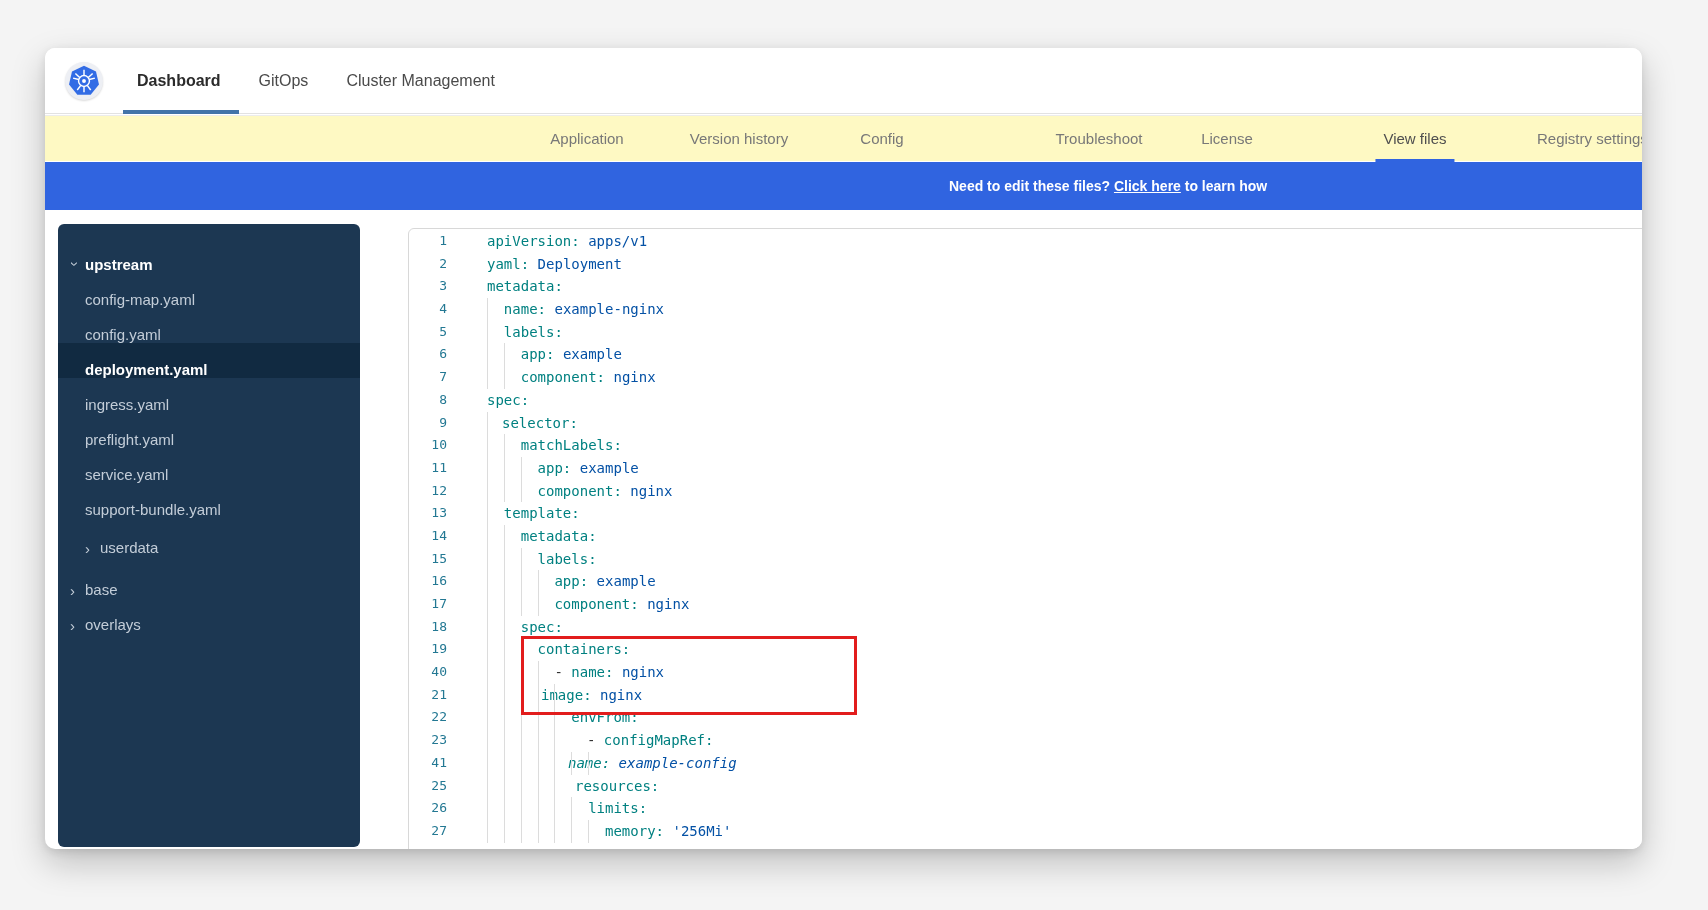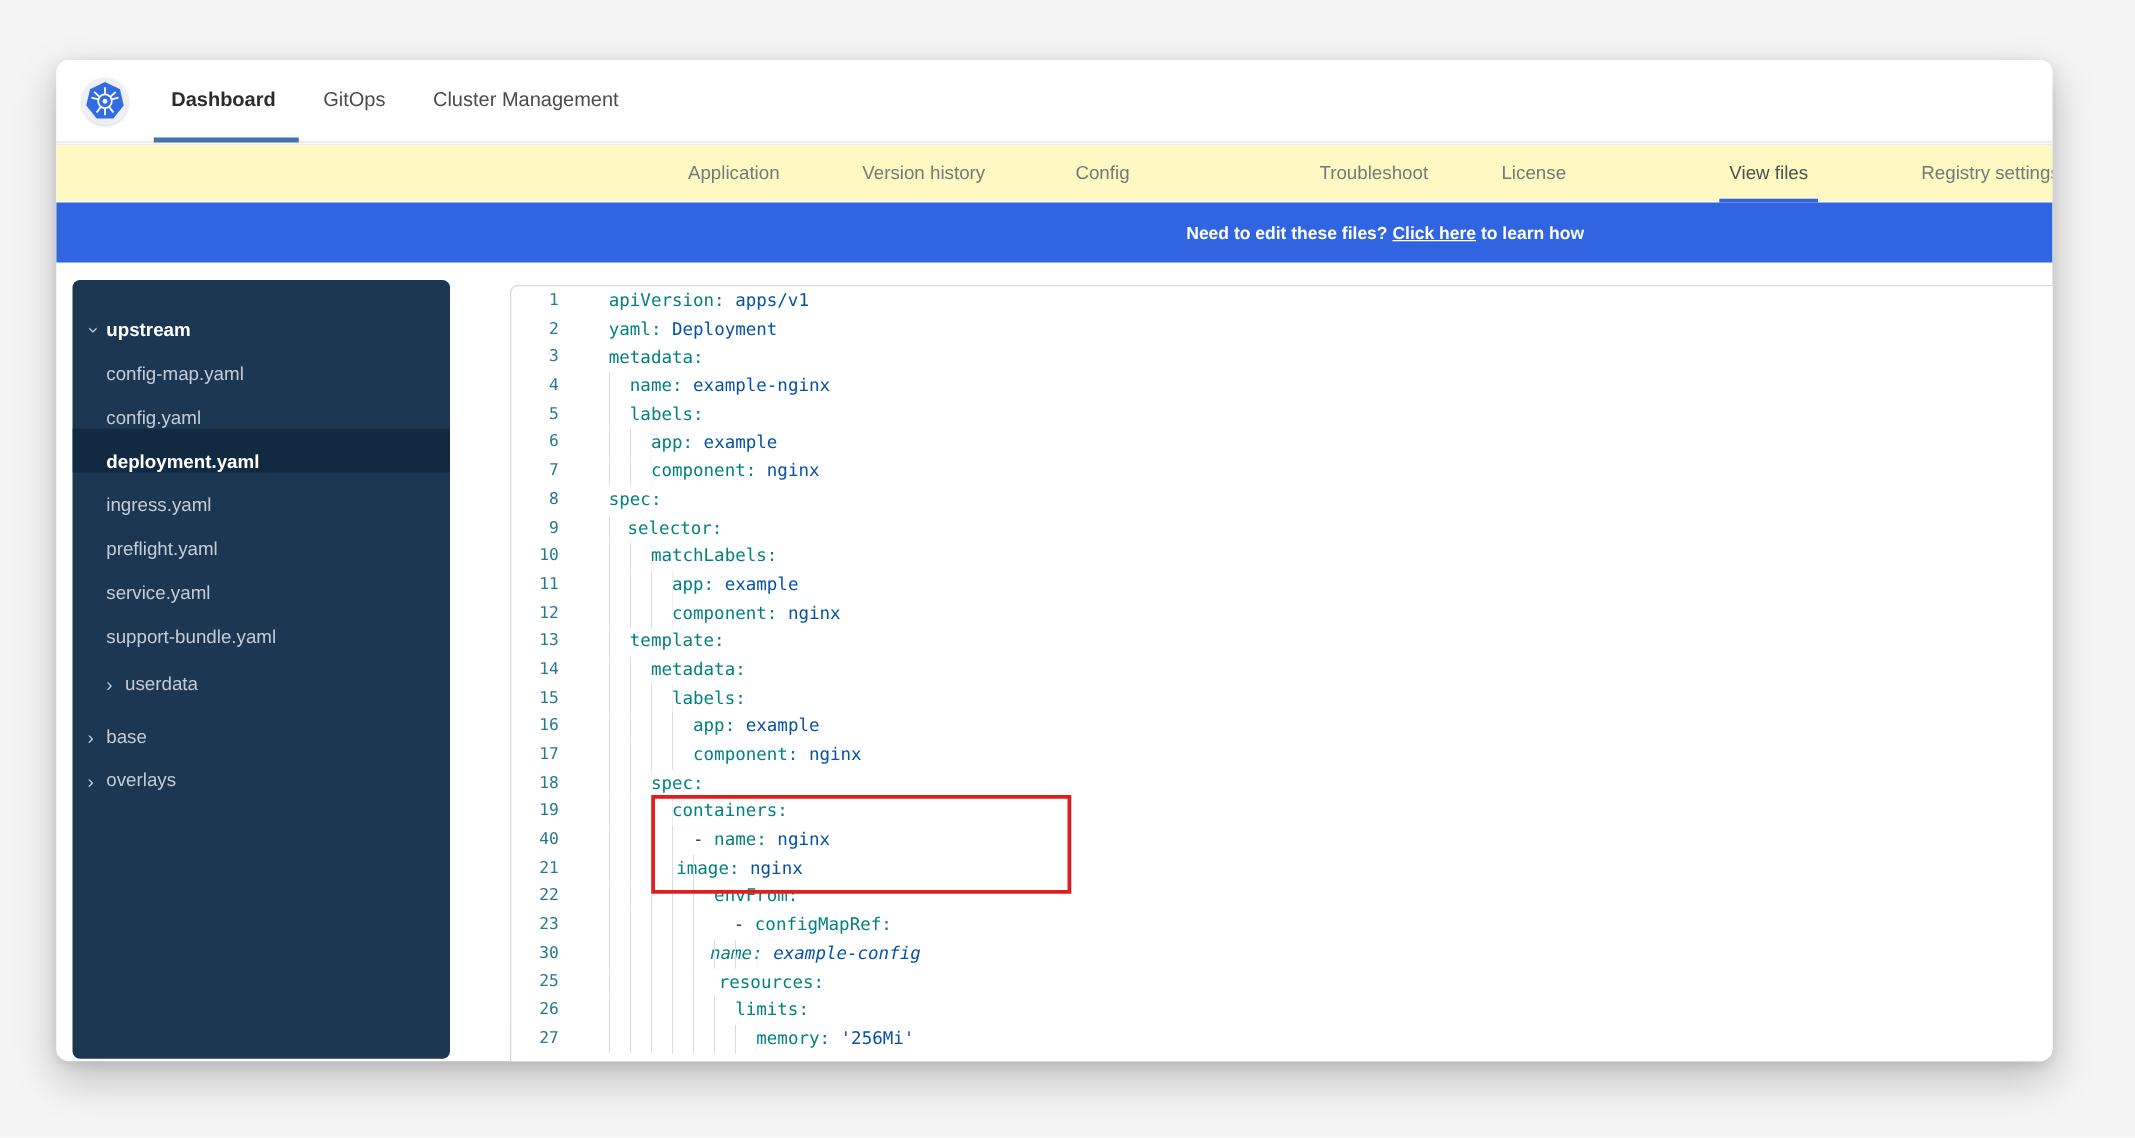--- a/index.html
+++ b/index.html
@@ -171,21 +171,21 @@
       <div class="cl"><span class="ln">14</span><span class="ct"><span class="g" style="width: 33.72px;"></span><span style="padding-left: 33.72px;"><span class="k">metadata:</span></span></span></div>
       <div class="cl"><span class="ln">15</span><span class="ct"><span class="g" style="width: 50.58px;"></span><span style="padding-left: 50.58px;"><span class="k">labels:</span></span></span></div>
       <div class="cl"><span class="ln">16</span><span class="ct"><span class="g" style="width: 67.44px;"></span><span style="padding-left: 67.44px;"><span class="k">app:</span> <span class="v">example</span></span></span></div>
       <div class="cl"><span class="ln">17</span><span class="ct"><span class="g" style="width: 67.44px;"></span><span style="padding-left: 67.44px;"><span class="k">component:</span> <span class="v">nginx</span></span></span></div>
       <div class="cl"><span class="ln">18</span><span class="ct"><span class="g" style="width: 33.72px;"></span><span style="padding-left: 33.72px;"><span class="k">spec:</span></span></span></div>
       <div class="cl"><span class="ln">19</span><span class="ct"><span class="g" style="width: 50.58px;"></span><span style="padding-left: 50.58px;"><span class="k">containers:</span></span></span></div>
       <div class="cl"><span class="ln">40</span><span class="ct"><span class="g" style="width: 67.44px;"></span><span style="padding-left: 67.44px;"><span class="dash">- </span><span class="k">name:</span> <span class="v">nginx</span></span></span></div>
       <div class="cl"><span class="ln">21</span><span class="ct"><span class="g" style="width: 84.3px;"></span><span style="padding-left: 54px;"><span class="k">image:</span> <span class="v">nginx</span></span></span></div>
       <div class="cl"><span class="ln">22</span><span class="ct"><span class="g" style="width: 84.3px;"></span><span style="padding-left: 84.3px;"><span class="k">envFrom:</span></span></span></div>
       <div class="cl"><span class="ln">23</span><span class="ct"><span class="g" style="width: 84.3px;"></span><span style="padding-left: 100px;"><span class="dash">- </span><span class="k">configMapRef:</span></span></span></div>
-      <div class="cl"><span class="ln">30</span><span class="ct"><span class="g" style="width: 118.02px;"></span><span style="padding-left: 81px; font-style: italic;"><span class="k">name:</span> <span class="v">example-config</span></span></span></div>
+      <div class="cl"><span class="ln">41</span><span class="ct"><span class="g" style="width: 118.02px;"></span><span style="padding-left: 81px; font-style: italic;"><span class="k">name:</span> <span class="v">example-config</span></span></span></div>
       <div class="cl"><span class="ln">25</span><span class="ct"><span class="g" style="width: 84.3px;"></span><span style="padding-left: 88px;"><span class="k">resources:</span></span></span></div>
       <div class="cl"><span class="ln">26</span><span class="ct"><span class="g" style="width: 101.16px;"></span><span style="padding-left: 101.16px;"><span class="k">limits:</span></span></span></div>
       <div class="cl"><span class="ln">27</span><span class="ct"><span class="g" style="width: 118.02px;"></span><span style="padding-left: 118.02px;"><span class="k">memory:</span> <span class="v">'256Mi'</span></span></span></div>
     </div>
 
   <div class="anno-box"></div>
 
 </div>
 
 </body></html>

